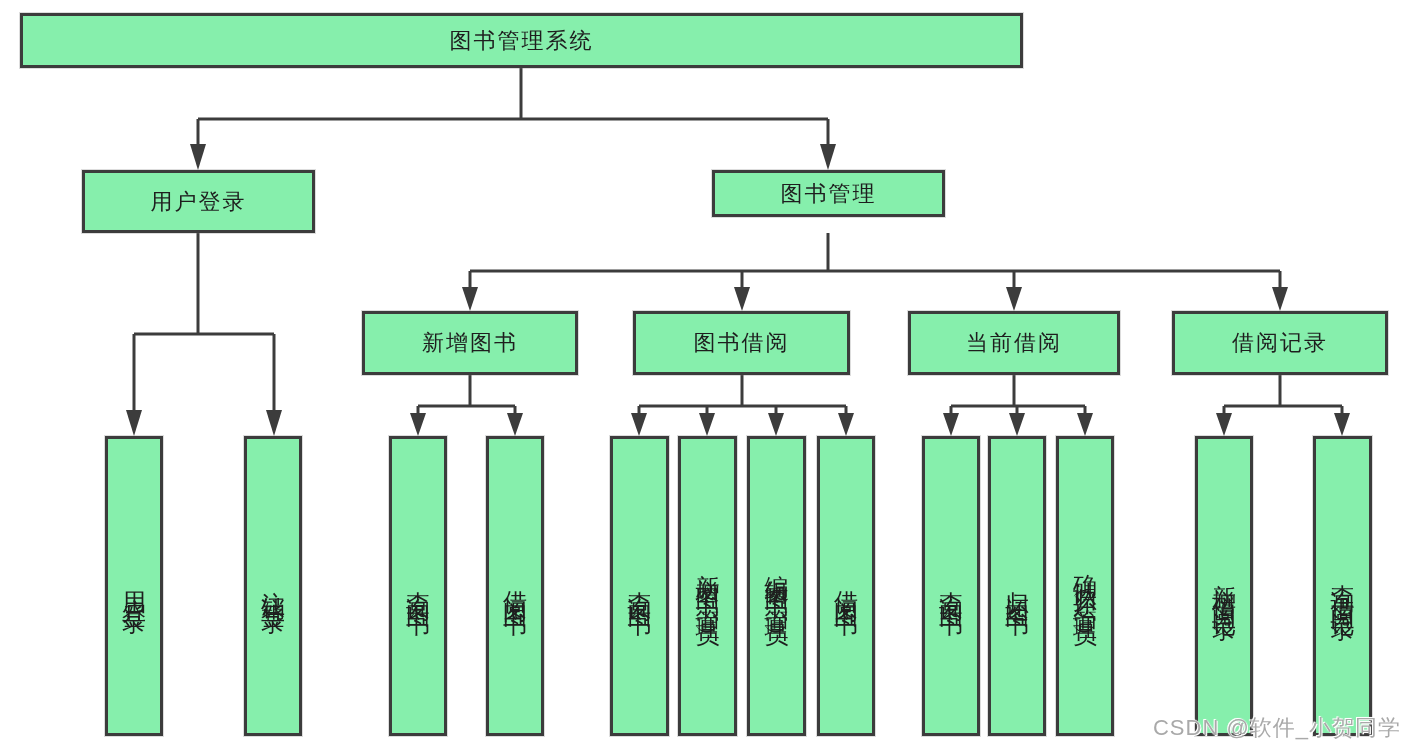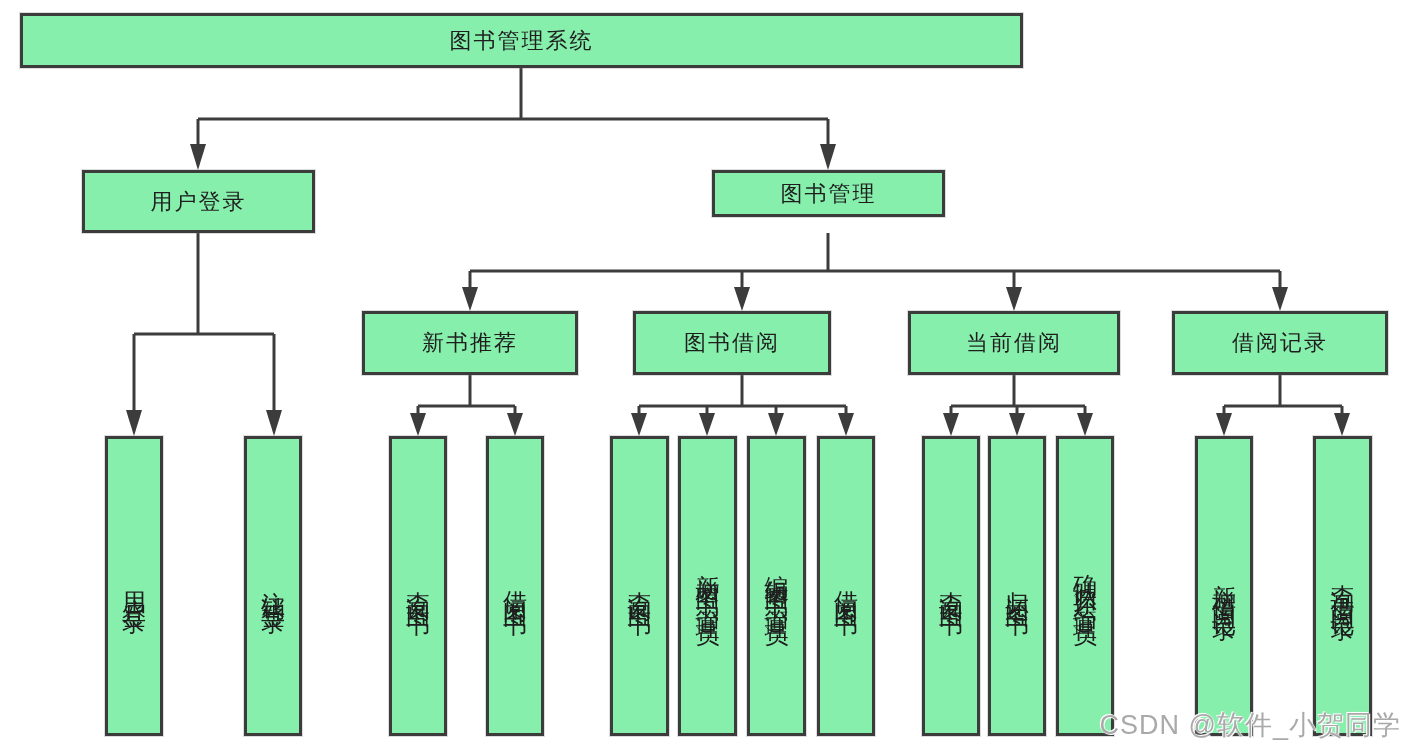--- a/index.html
+++ b/index.html
@@ -44,21 +44,21 @@
     font-size: 24px;
     line-height: 1;
     letter-spacing: 7px;
     white-space: nowrap;
   }
   #watermark {
     position: absolute;
     right: 4px;
     bottom: 4px;
     z-index: 5;
-    font-size: 27px;
+    font-size: 22px;
     color: #a9a9a9;
     letter-spacing: 1px;
     text-shadow: 0 0 2px #ffffff, 1px 1px 0 #ffffff, -1px -1px 0 #ffffff;
     white-space: nowrap;
     margin-left: 8px;
   }
 </style>
 </head>
 <body>
 
@@ -131,23 +131,23 @@
   </div>
 
   <div class="node" style="left:82px; top:170px; width:233px; height:63px;">
     <span class="label">用户登录</span>
   </div>
   <div class="node" style="left:712px; top:170px; width:233px; height:47px;">
     <span class="label">图书管理</span>
   </div>
 
   <div class="node" style="left:362px; top:311px; width:216px; height:64px;">
-    <span class="label">新书推荐</span>
+    <span class="label">新增图书</span>
   </div>
-  <div class="node" style="left:633px; top:311px; width:198px; height:64px;">
+  <div class="node" style="left:633px; top:311px; width:217px; height:64px;">
     <span class="label">图书借阅</span>
   </div>
   <div class="node" style="left:908px; top:311px; width:212px; height:64px;">
     <span class="label">当前借阅</span>
   </div>
   <div class="node" style="left:1172px; top:311px; width:216px; height:64px;">
     <span class="label">借阅记录</span>
   </div>
 
   <div class="node leaf" style="left:105px; top:436px; width:58px; height:300px;">

